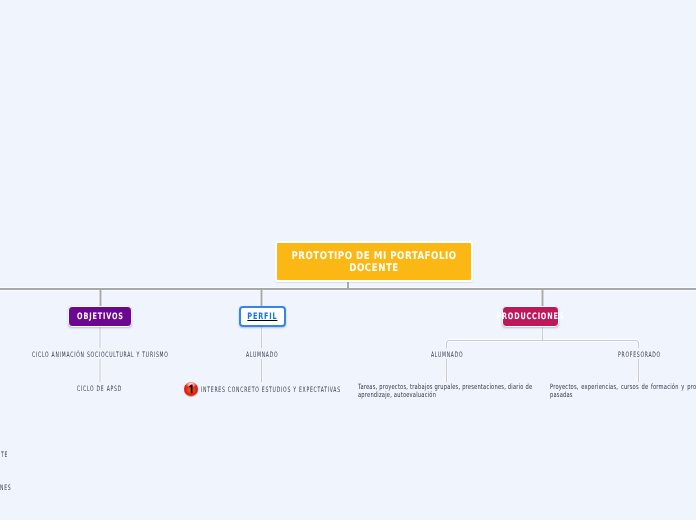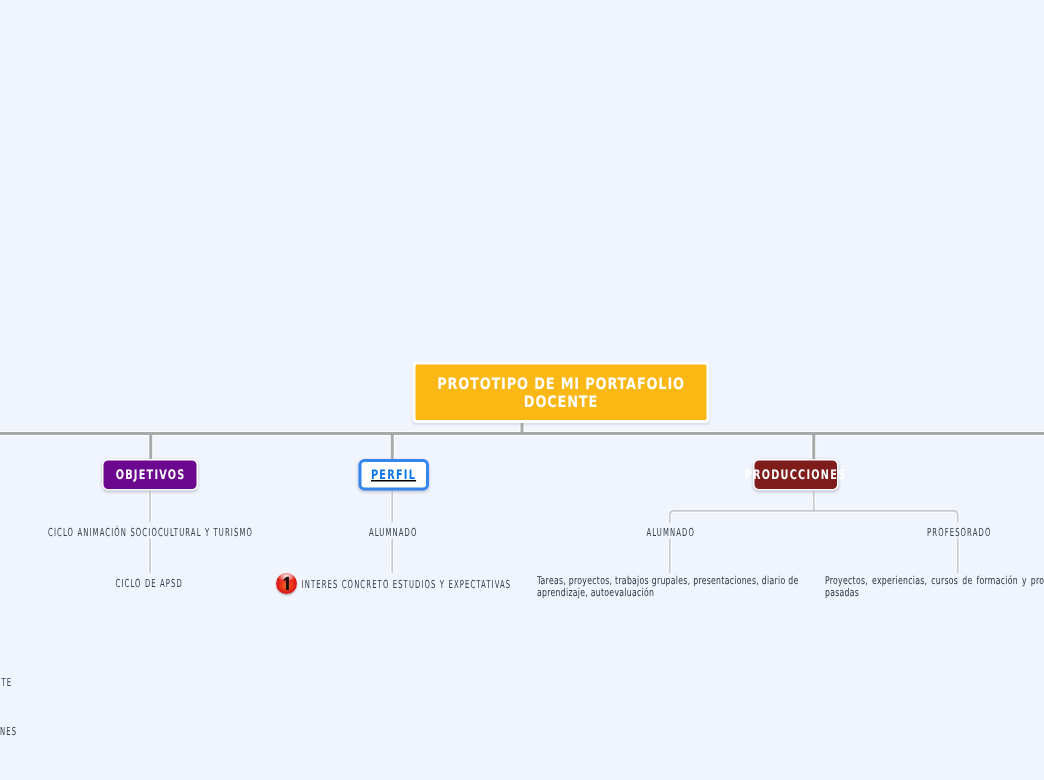--- a/index.html
+++ b/index.html
@@ -37,21 +37,21 @@
     position:absolute;height:21px;border-radius:4px;box-sizing:border-box;
     display:flex;align-items:center;justify-content:center;
     box-shadow:0 1px 2px rgba(118,118,140,.42);
   }
   .l1 .lab{font-family:"DejaVu Sans",sans-serif;font-stretch:condensed;font-weight:bold;font-size:8.8px;letter-spacing:1.0px;white-space:nowrap;transform:scaleX(.82);}
 
   .n-objetivos{left:68px;top:306px;width:64px;background:#6c0790;border:1.6px solid #ffffff;}
   .n-objetivos .lab{color:#ffffff;}
   .n-perfil{left:239px;top:306px;width:47px;background:#ffffff;border:2px solid #3486ee;text-decoration:underline;}
   .n-perfil .lab{color:#0a74ec;}
-  .n-producciones{left:502px;top:306px;width:57px;background:#7f1d1d;border:1.6px solid #ffffff;}
+  .n-producciones{left:502px;top:306px;width:57px;background:#be185d;border:1.6px solid #ffffff;}
   .n-producciones .lab{color:#ffffff;}
 
   
   .tnode{
     position:absolute;color:#333a47;font-family:"DejaVu Sans",sans-serif;
     font-stretch:condensed;font-size:7.4px;letter-spacing:1.1px;line-height:8px;
     white-space:nowrap;font-weight:normal;
     transform:scaleX(.685);transform-origin:left top;
   }
   .desc{

